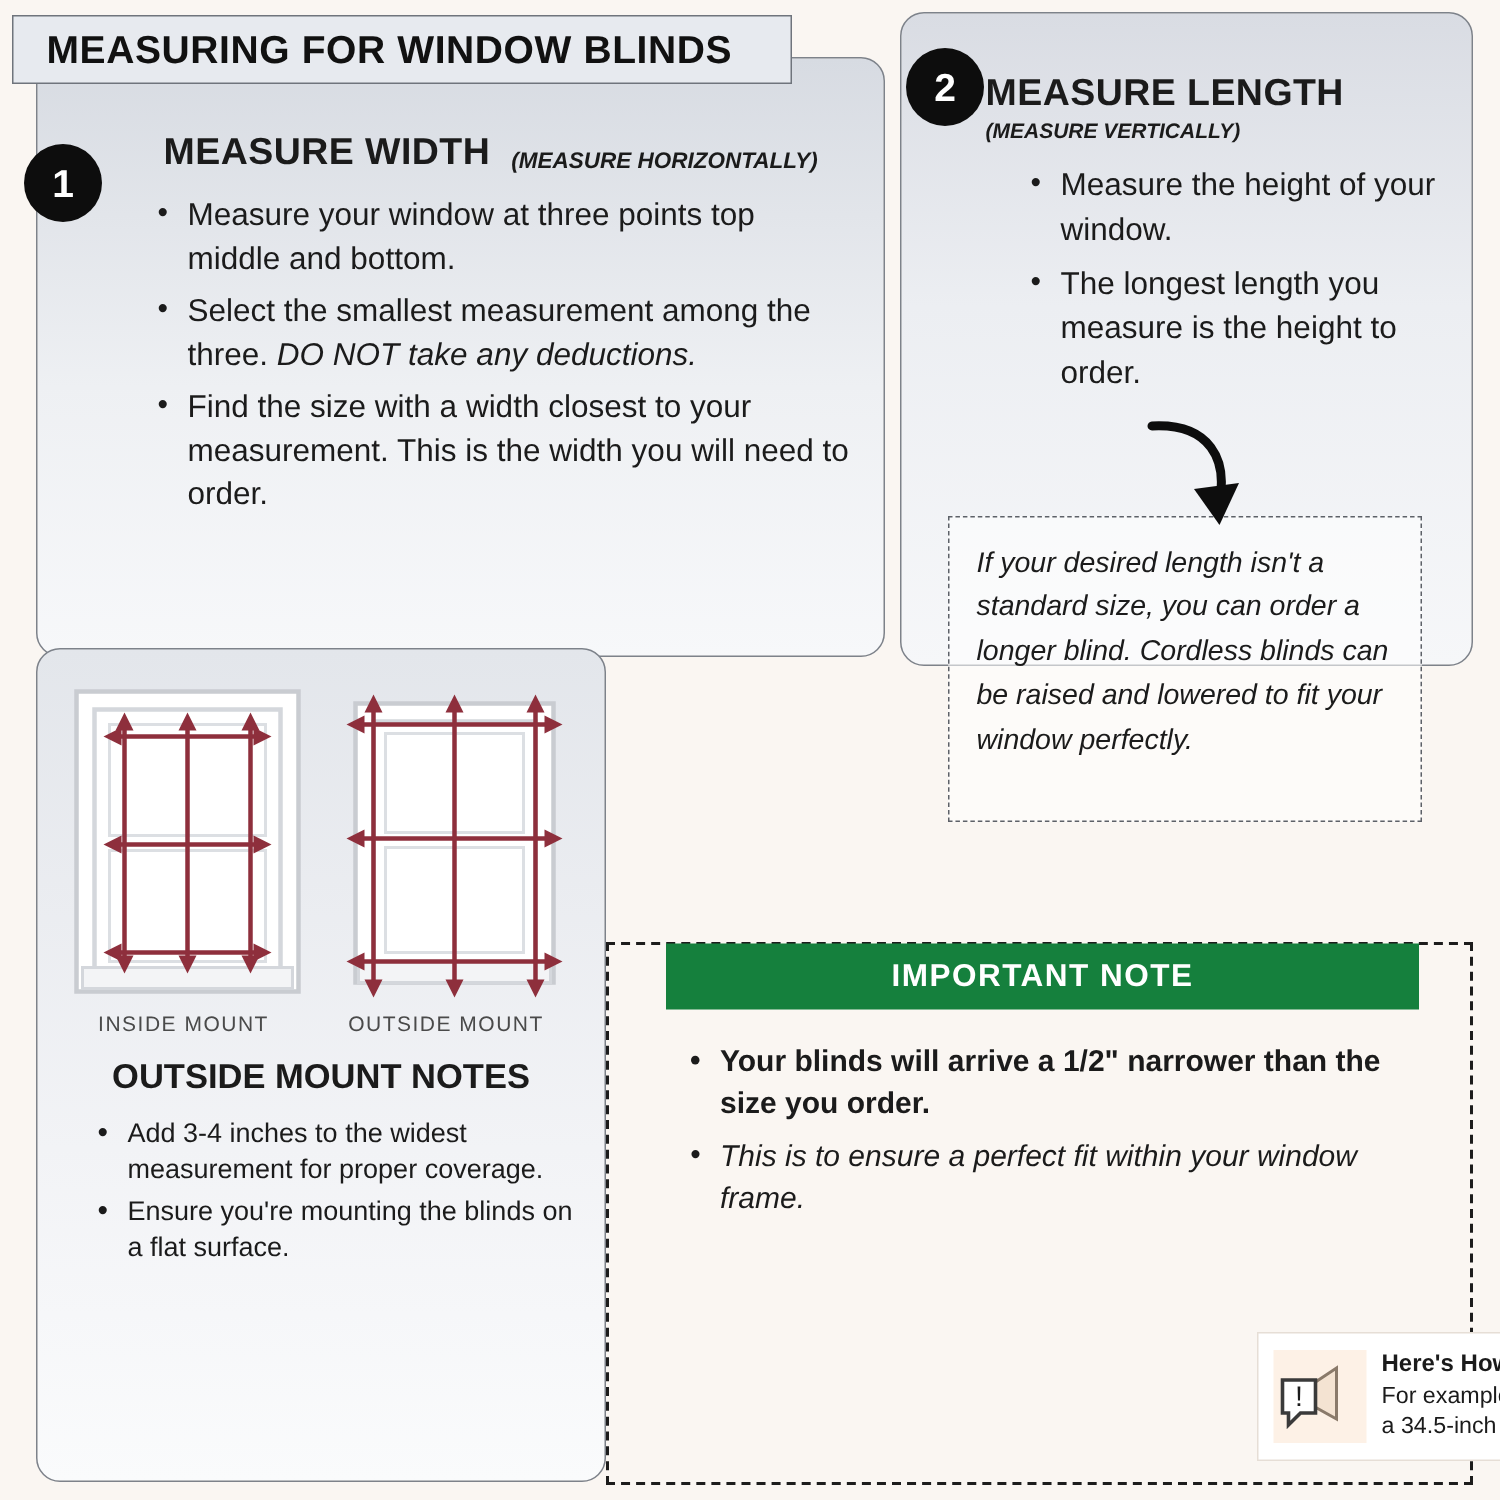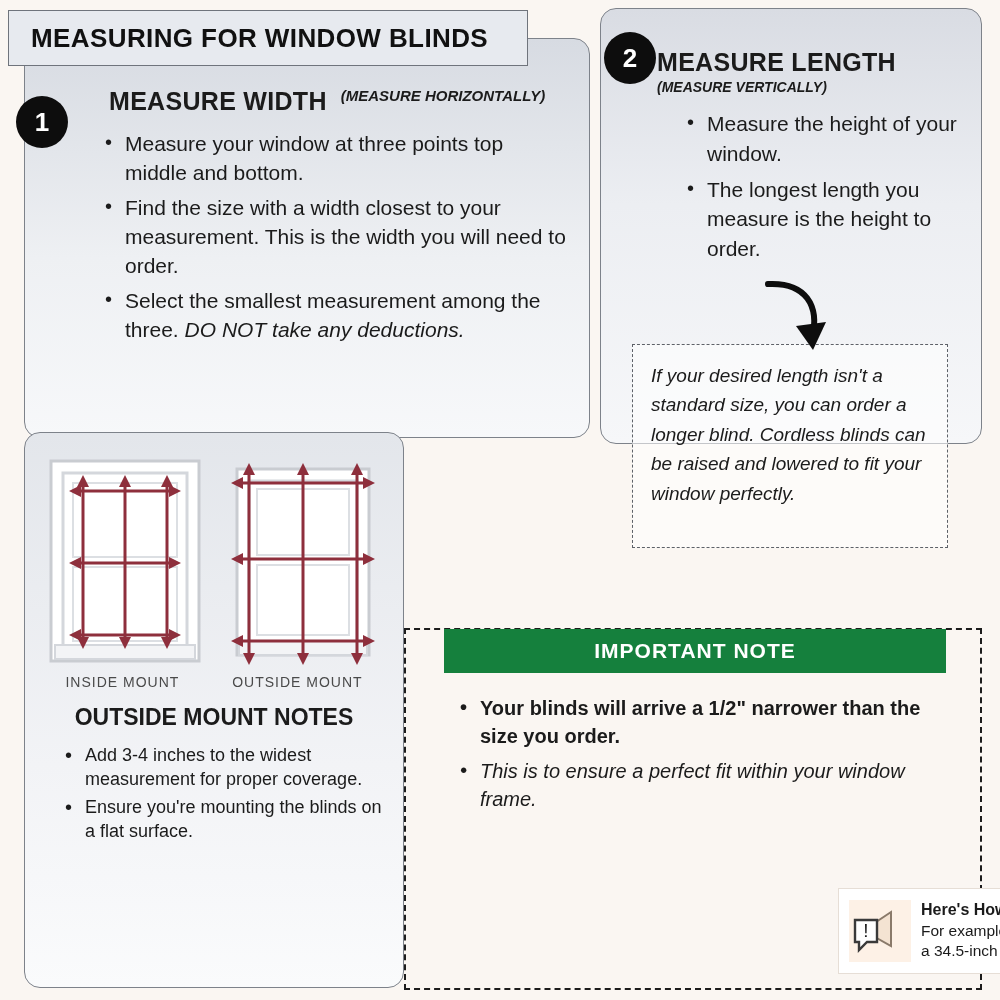--- a/index.html
+++ b/index.html
@@ -14,42 +14,42 @@
   #page {
     position: relative;
     width: 1000px; height: 1000px;
     background: #faf6f2;
   }
 
   
   .title-box {
     position: absolute;
     left: 8px; top: 10px;
-    width: 520px; height: 56px;
+    width: 520px; height: 46px;
     background: #e7eaef;
     border: 1.5px solid #6f747c;
     display: flex; align-items: center;
     padding-left: 22px;
   }
   .title-box .t {
     font-size: 26px; font-weight: bold; letter-spacing: .4px;
     color: #111;
   }
 
   
   .panel-width {
     position: absolute;
     left: 24px; top: 38px;
     width: 566px; height: 400px;
     border-radius: 16px;
     border: 1.5px solid #7d828a;
     background: linear-gradient(180deg,#d7dbe2 0%, #eef0f3 55%, #f7f8fa 100%);
     padding: 48px 22px 14px 30px;
   }
-  .hdr-row { display: flex; align-items: flex-start; gap: 14px; margin-left: 54px;}
+  .hdr-row { display: flex; align-items: flex-end; gap: 14px; margin-left: 54px;}
   .hdr-main { font-size: 25px; font-weight: bold; letter-spacing: .3px; }
   .hdr-sub { font-size: 15px; font-weight: bold; font-style: italic; }
 
   ul.bullets { list-style: none; margin: 14px 0 0 0; padding: 0 0 0 50px; }
   ul.bullets li {
     position: relative;
     font-size: 21px; line-height: 1.38;
     margin-bottom: 6px;
     padding-left: 20px;
   }
@@ -190,22 +190,22 @@
 
 <div id="page">
 
   <div class="panel-width">
     <div class="hdr-row">
       <span class="hdr-main">MEASURE WIDTH</span>
       <span class="hdr-sub">(MEASURE HORIZONTALLY)</span>
     </div>
     <ul class="bullets">
       <li><span>Measure your window at three points top middle and bottom.</span></li>
+      <li><span>Select the smallest measurement among the three. </span><span class="ital">DO NOT take any deductions.</span></li>
       <li><span>Find the size with a width closest to your measurement. This is the width you will need to order.</span></li>
-      <li><span>Select the smallest measurement among the three. </span><span class="ital">DO NOT take any deductions.</span></li>
     </ul>
   </div>
 
   <div class="title-box">
     <span class="t">MEASURING FOR WINDOW BLINDS</span>
   </div>
 
   <div class="panel-length">
     <div>
       <div class="hdr-main">MEASURE LENGTH</div>

